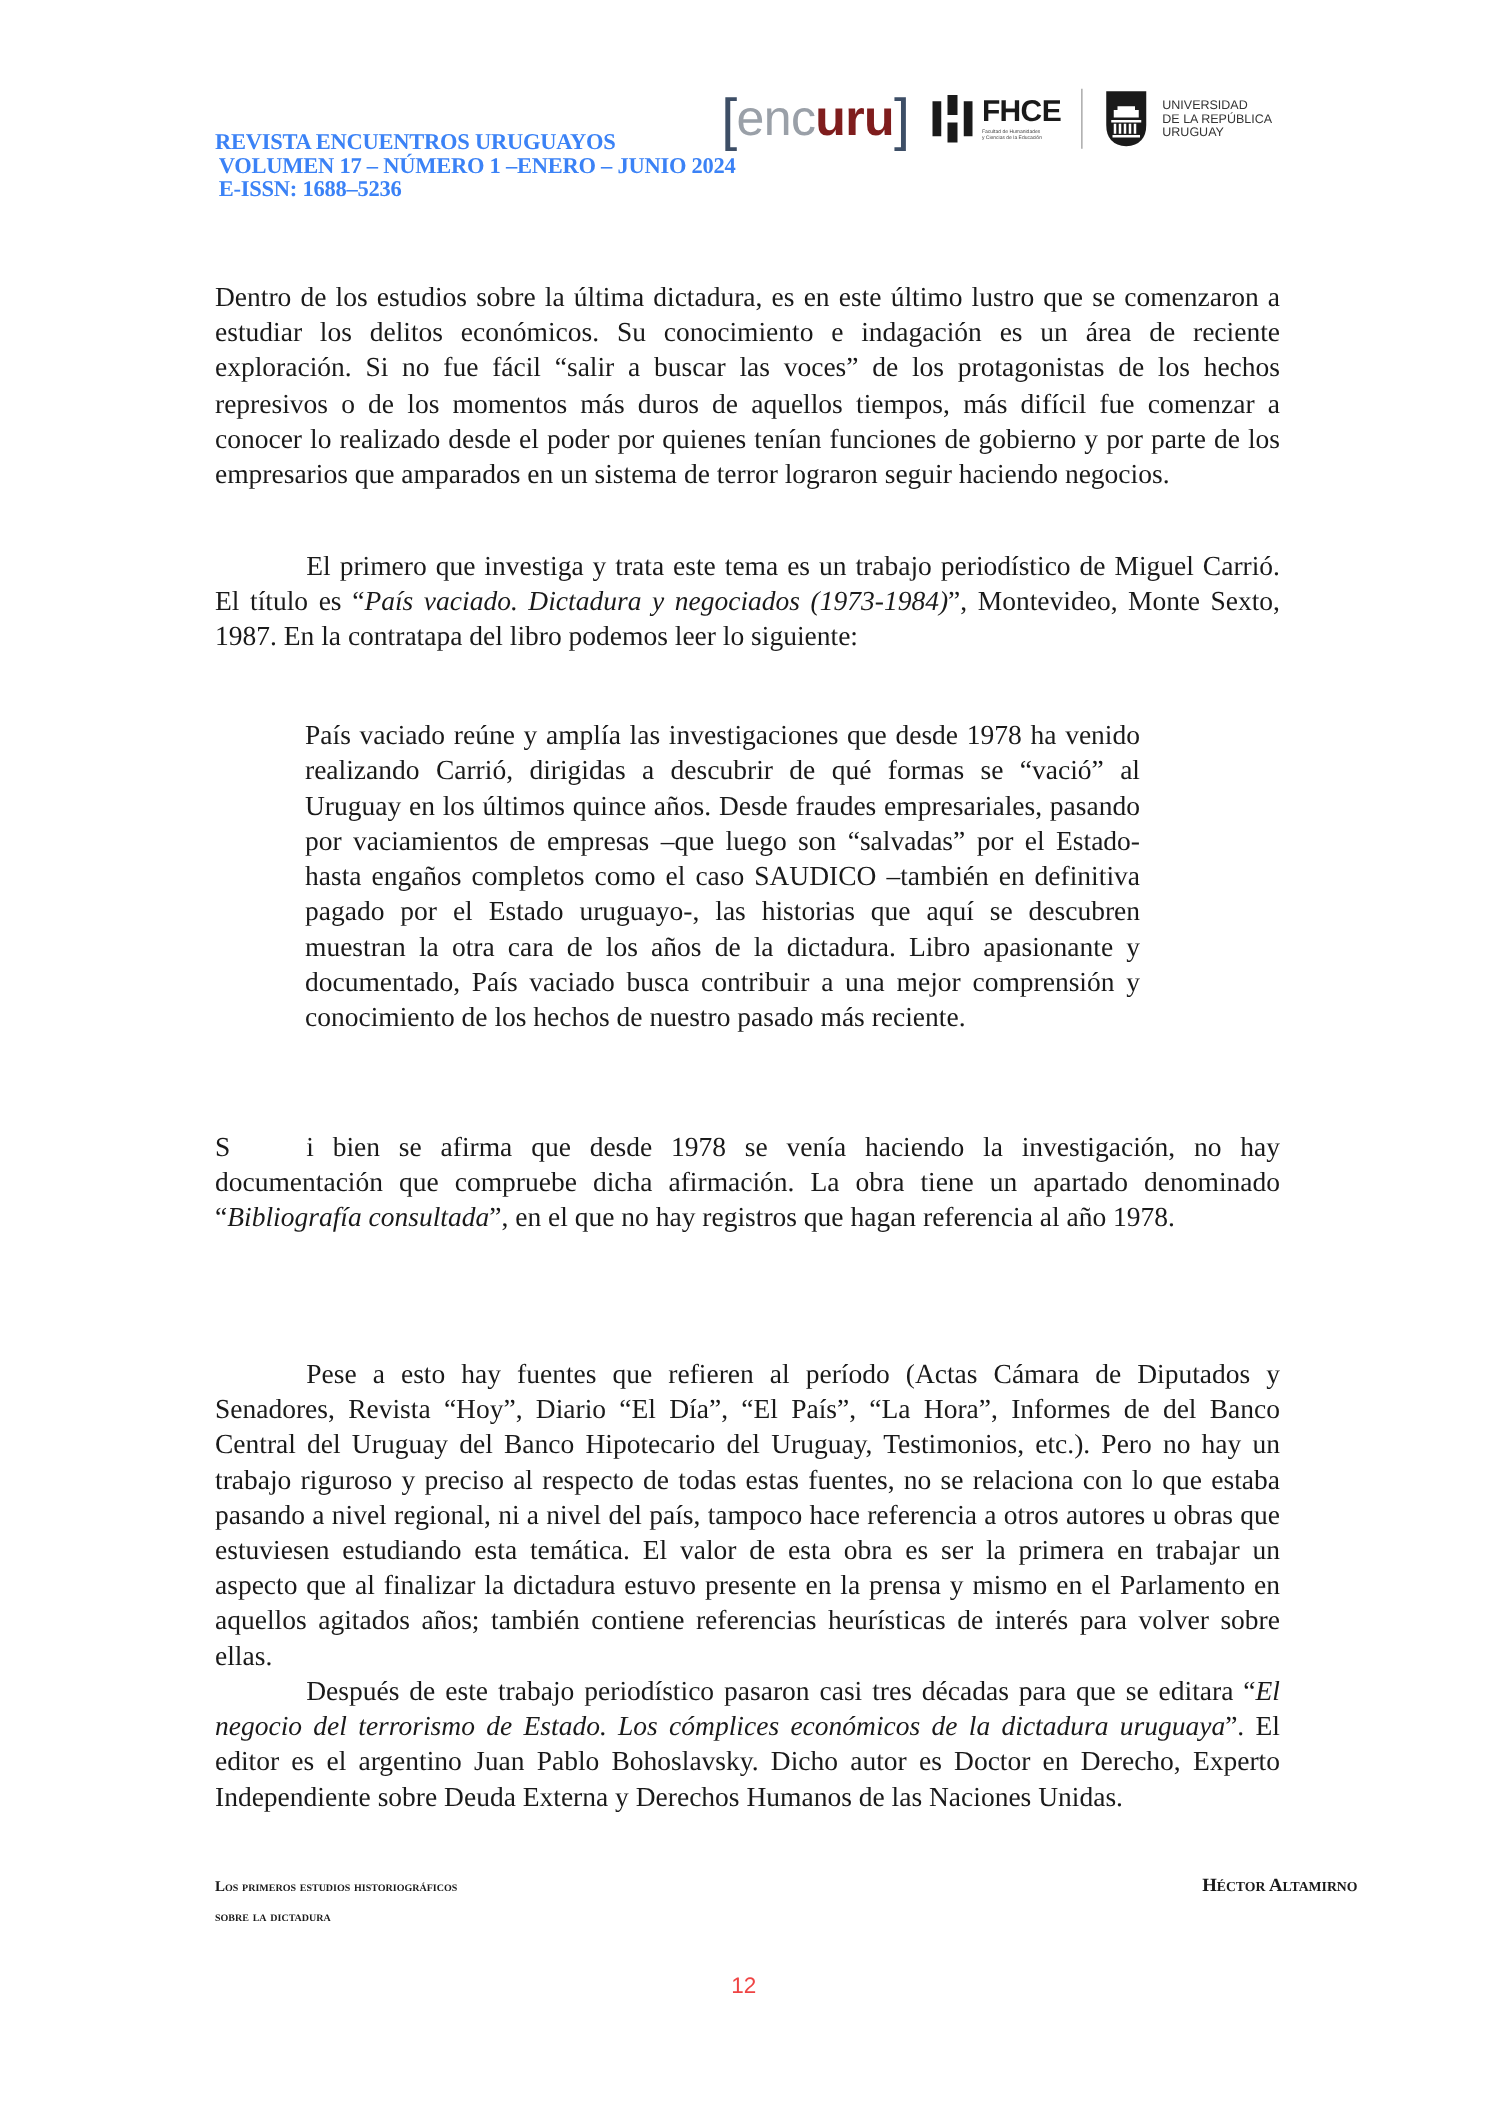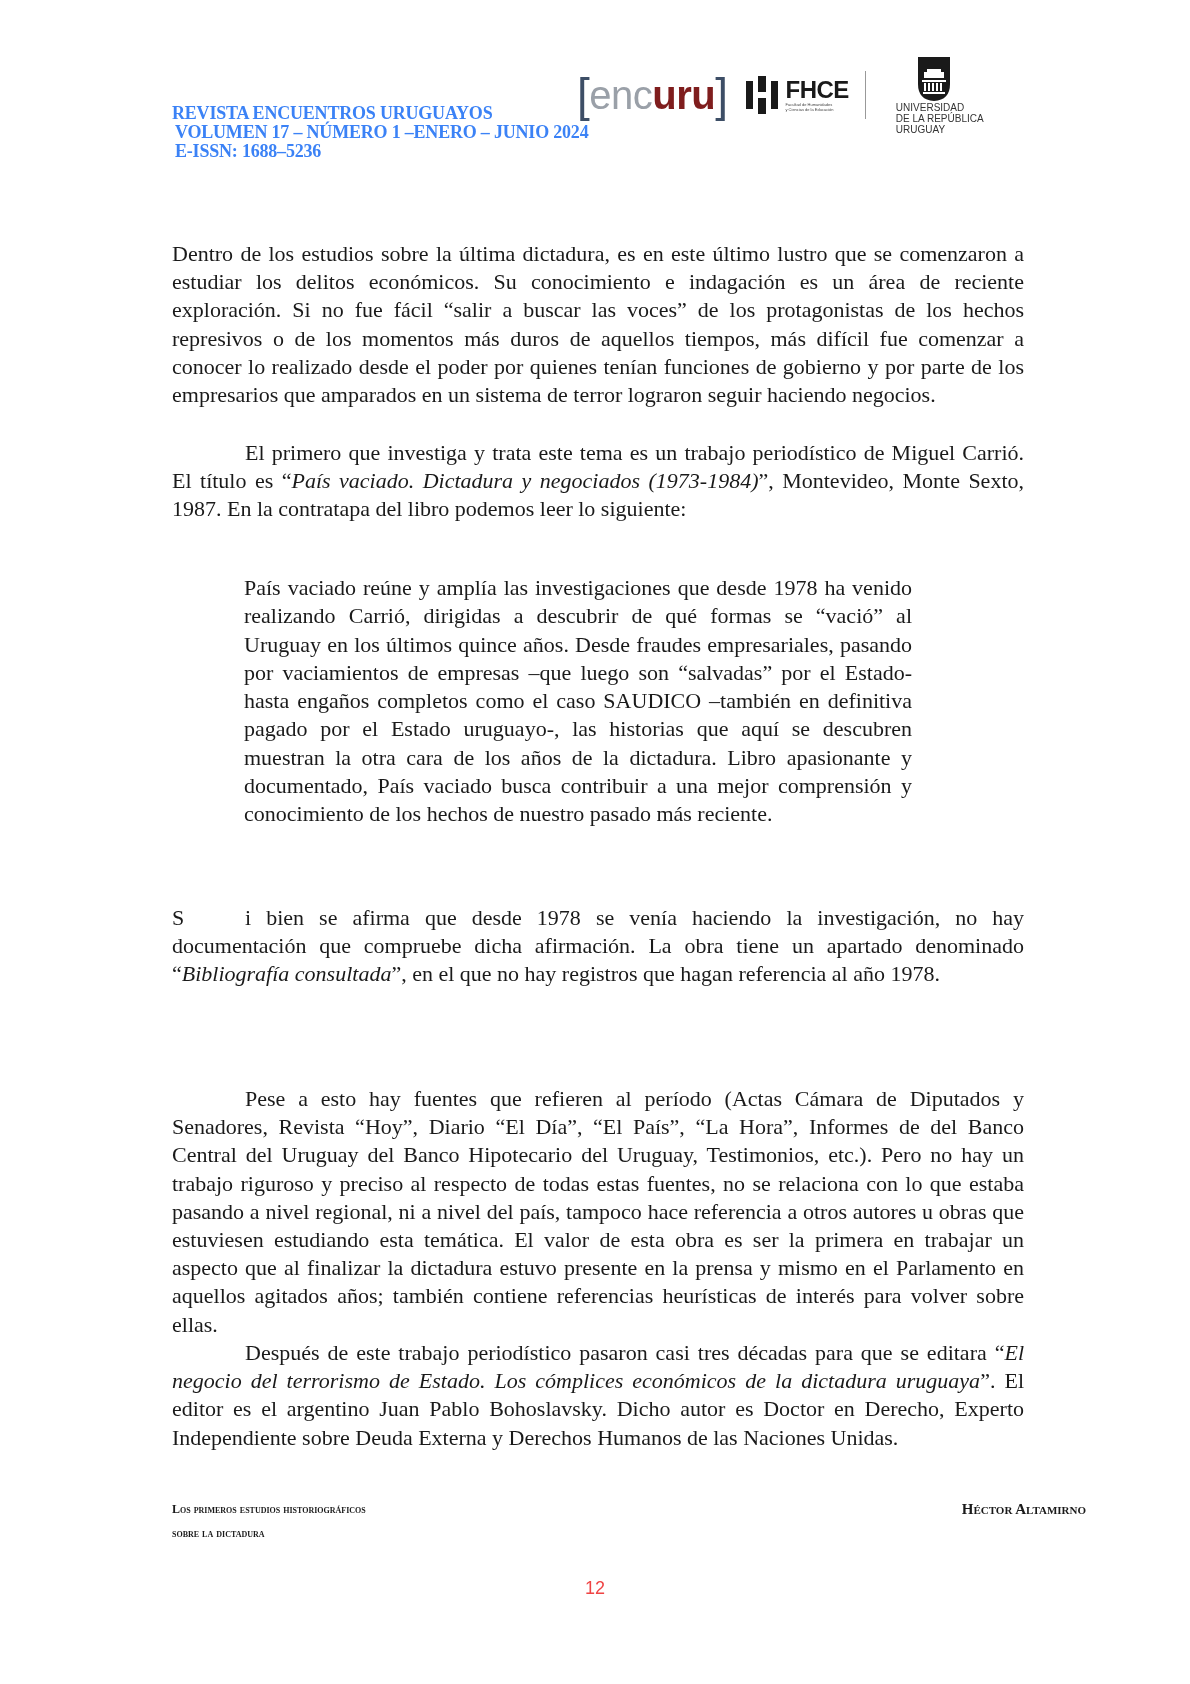--- a/index.html
+++ b/index.html
@@ -22,21 +22,21 @@
   .fhce-mark .b1 { height: 28px; }
   .fhce-mark .b2 { display: flex; flex-direction: column; gap: 6px; }
   .fhce-mark .b2 span { display: block; width: 8px; height: 16px; background: #1a1a1a; }
   .fhce-mark .b3 { height: 28px; }
   .fhce-text { margin-left: 8px; display: flex; flex-direction: column; }
   .fhce-text .big { font-family: "Liberation Sans", sans-serif; font-weight: bold; font-size: 24px; line-height: 24px; color: #1a1a1a; letter-spacing: -0.5px; }
   .fhce-text .small { font-family: "Liberation Sans", sans-serif; font-size: 4px; line-height: 5px; color: #444; }
 
   .divider { width: 1px; height: 48px; background: #999; margin-left: 16px; }
 
-  .udelar { display: flex; align-items: center; margin-left: 18px; flex-direction: column; }
+  .udelar { display: flex; align-items: center; margin-left: 18px; }
   .shield { width: 34px; height: 46px; }
   .udelar-text { margin-left: 12px; font-family: "Liberation Sans", sans-serif; font-size: 10px; line-height: 11px; color: #333; }
 
   .body-text { position: absolute; left: 172px; width: 852px; font-family: "Liberation Serif", serif; font-size: 22px; line-height: 28.2px; color: #1a1a1a; text-align: justify; }
   .body-text p { margin: 0; }
   .indent { text-indent: 73px; }
   .quote { position: absolute; left: 244px; width: 668px; font-family: "Liberation Serif", serif; font-size: 22px; line-height: 28.3px; text-align: justify; color: #1a1a1a; }
   .quote p { margin: 0; }
   .dropS { display: inline-block; width: 73px; }
 
@@ -94,21 +94,21 @@
       <rect x="6" y="36" width="22" height="2" fill="#fff"></rect>
     </svg>
     <div class="udelar-text">
       <div>UNIVERSIDAD</div>
       <div>DE LA REPÚBLICA</div>
       <div>URUGUAY</div>
     </div>
   </div>
 </div>
 
-<div class="body-text" style="top: 240px;">
+<div class="body-text" style="top: 224px;">
   <p>Dentro de los estudios sobre la última dictadura, es en este último lustro que se comenzaron a estudiar los delitos económicos. Su conocimiento e indagación  es un área de reciente exploración. Si no fue fácil “salir a buscar las voces” de los protagonistas de los hechos represivos o de los momentos más duros de aquellos tiempos, más difícil fue comenzar a conocer lo realizado desde el poder por quienes tenían funciones de gobierno y por parte de los empresarios que amparados en un sistema de terror lograron seguir haciendo negocios.</p>
 </div>
 
 <div class="body-text" style="top: 439px;">
   <p class="indent"><span>El primero que investiga y trata este tema es un trabajo periodístico de Miguel Carrió. El título es “</span><em>País vaciado. Dictadura y negociados (1973-1984)</em><span>”, Montevideo, Monte Sexto, 1987. En la contratapa del libro podemos leer lo siguiente:</span></p>
 </div>
 
 <div class="quote" style="top: 574px; font-family: Liberation Serif, serif;">
   <p>País vaciado reúne y amplía las investigaciones que desde 1978 ha venido realizando Carrió, dirigidas a descubrir de qué formas se “vació” al Uruguay en los últimos quince años. Desde fraudes empresariales, pasando por vaciamientos de empresas –que luego son “salvadas” por el Estado- hasta engaños completos como el caso SAUDICO –también en definitiva pagado por el Estado uruguayo-, las historias que aquí se descubren muestran la otra cara de los años de la dictadura. Libro apasionante y documentado, País vaciado busca contribuir a una mejor comprensión y conocimiento de los hechos de nuestro pasado más reciente.</p>
 </div>

